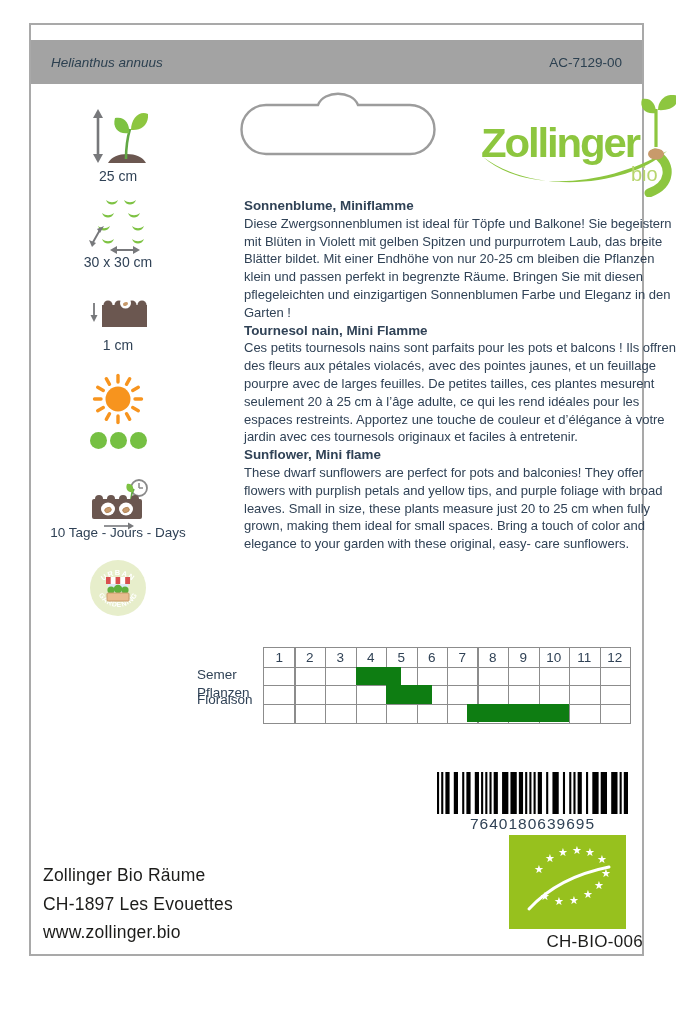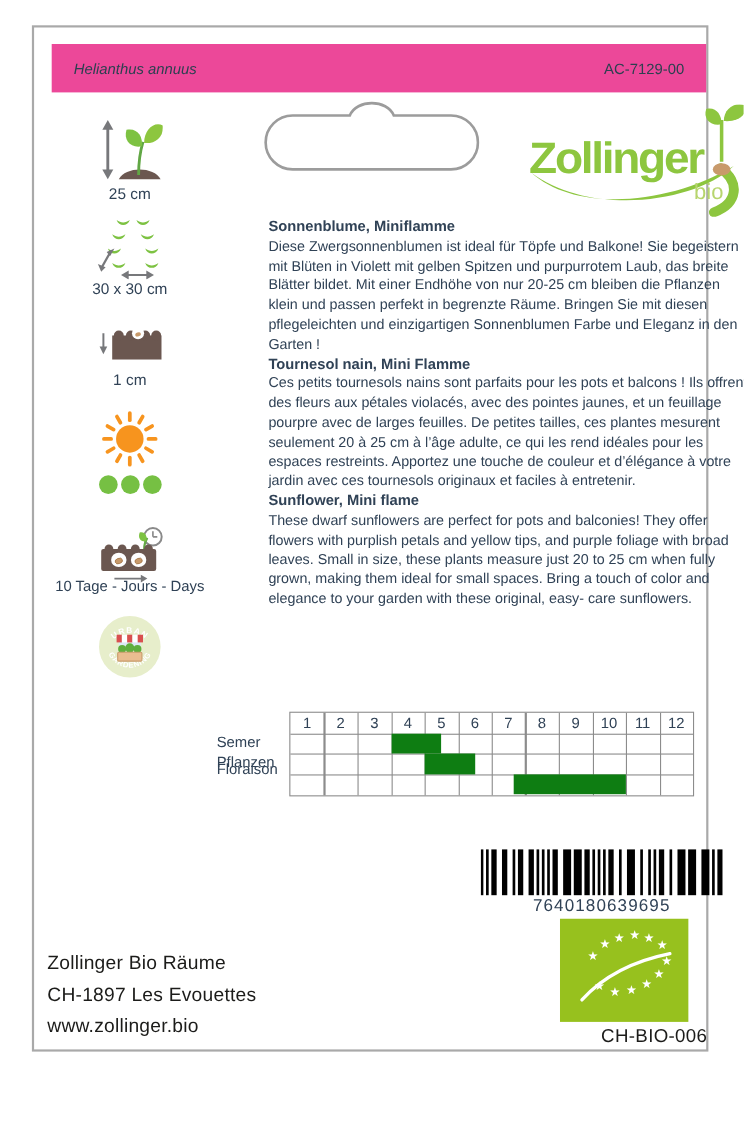--- a/index.html
+++ b/index.html
@@ -2,21 +2,21 @@
 <html><head>
 <meta charset="utf-8">
 <style>
   html,body{margin:0;padding:0;}
   body{width:676px;height:1024px;background:#ffffff;font-family:"Liberation Sans",sans-serif;}
   .page{position:relative;width:676px;height:1024px;background:#fff;overflow:hidden;}
   .label{position:absolute;left:29px;top:23px;width:615px;height:933px;background:#fff;
          border:2px solid #a9a9a9;box-sizing:border-box;}
 
   
-  .species-bar{position:absolute;left:16px;right:0;top:15px;height:44px;background:#ec4899;
+  .species-bar{position:absolute;left:0;right:0;top:15px;height:44px;background:#a3a3a3;
                display:flex;align-items:center;justify-content:space-between;
                padding:0 20px;box-sizing:border-box;color:#2c4050;}
   .species-name{font-style:italic;font-size:13.5px;}
   .product-code{font-size:13.5px;}
 
   
   .hang-slot{position:absolute;left:209px;top:66px;width:196px;height:70px;}
 
   
   .brand-logo{position:absolute;left:408px;top:70px;width:206px;height:102px;margin-left:40px;}
@@ -37,21 +37,21 @@
   .cal-row-label{position:absolute;left:0;height:18.5px;line-height:18.5px;font-size:13.5px;}
   .cal-grid{position:absolute;left:66px;top:0;width:368px;height:77px;
             border:1.5px solid #8c8c8c;box-sizing:border-box;background:#fff;}
   .cal-v{position:absolute;top:0;bottom:0;width:1.2px;background:#8c8c8c;}
   .cal-h{position:absolute;left:0;right:0;height:1.2px;background:#8c8c8c;}
   .cal-month{position:absolute;top:0;height:18.5px;width:8.3333%;text-align:center;
              line-height:19px;font-size:13.5px;}
   .cal-bar{position:absolute;height:18.5px;}
 
   
-  .barcode{position:absolute;left:406px;top:747px;width:220px;}
+  .barcode{position:absolute;left:406px;top:747px;width:191px;}
   .barcode-digits{text-align:center;font-size:15.5px;letter-spacing:1px;color:#304256;margin-top:1px;}
 
   
   .footer-address{position:absolute;left:12px;top:836px;font-size:17.5px;line-height:28.5px;
                   color:#1c1c1a;letter-spacing:0.2px;}
   .eu-logo{position:absolute;left:478px;top:810px;width:117px;height:94px;}
   .eu-code{position:absolute;left:476px;top:907px;width:136px;text-align:right;
            font-size:17px;color:#1c1c1a;letter-spacing:0.3px;}
 </style>
 </head>

